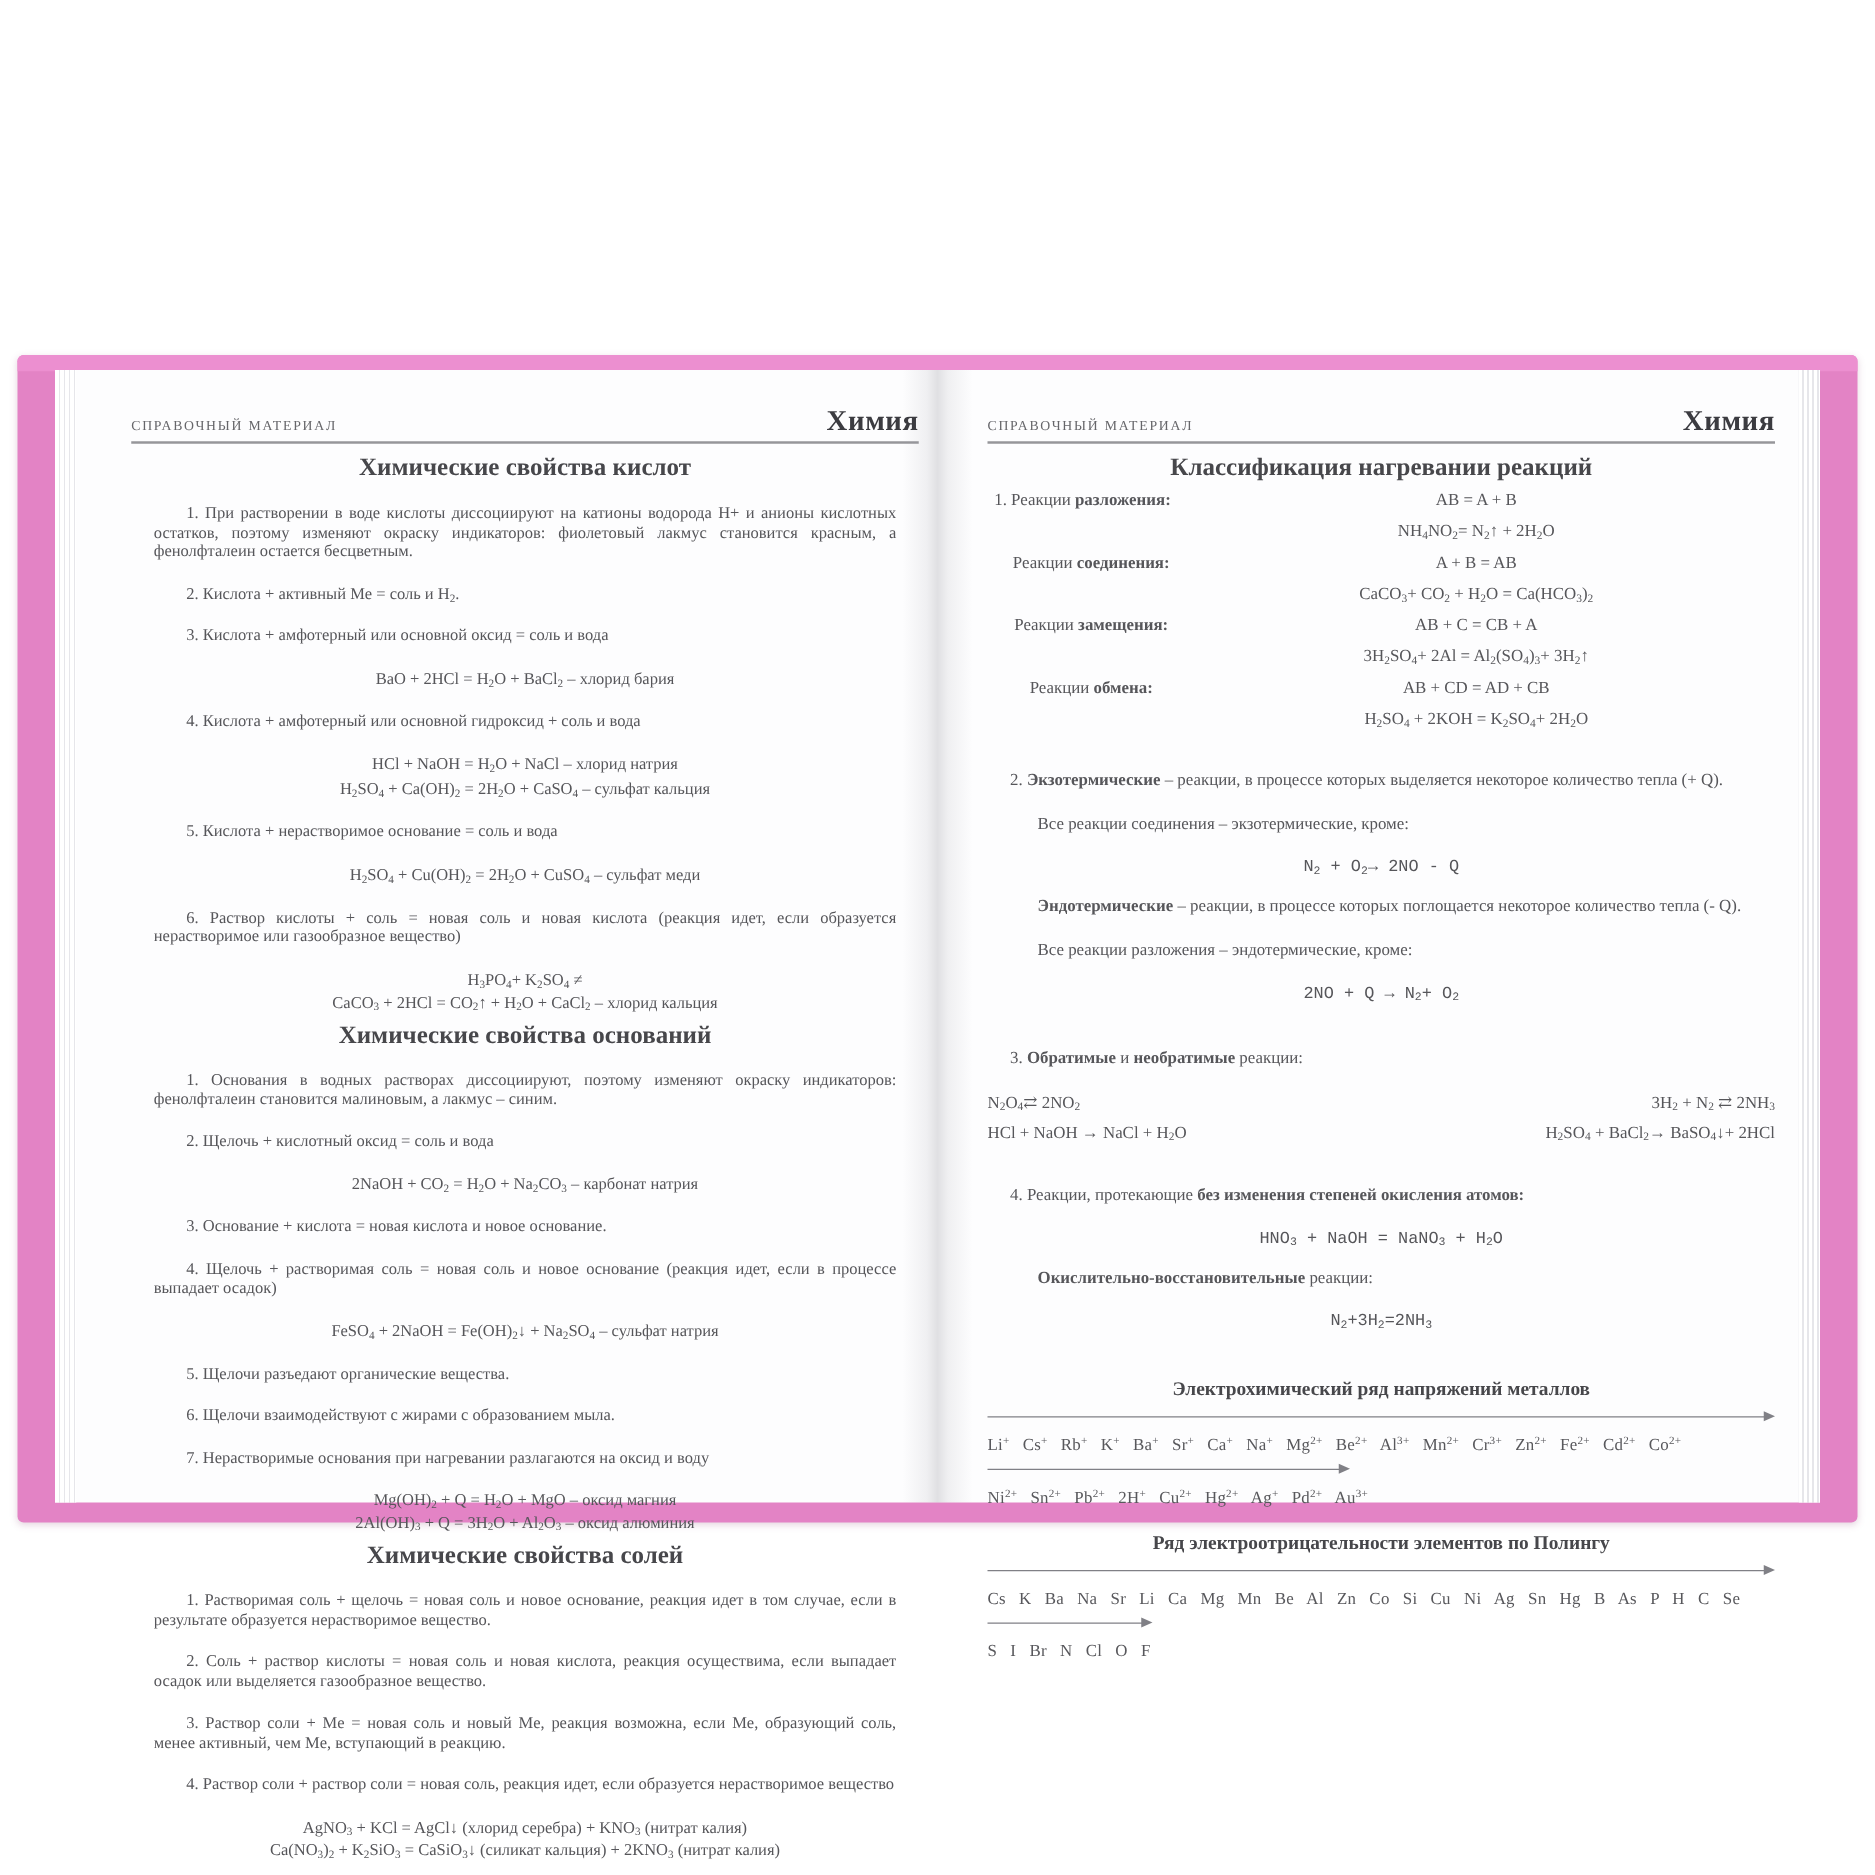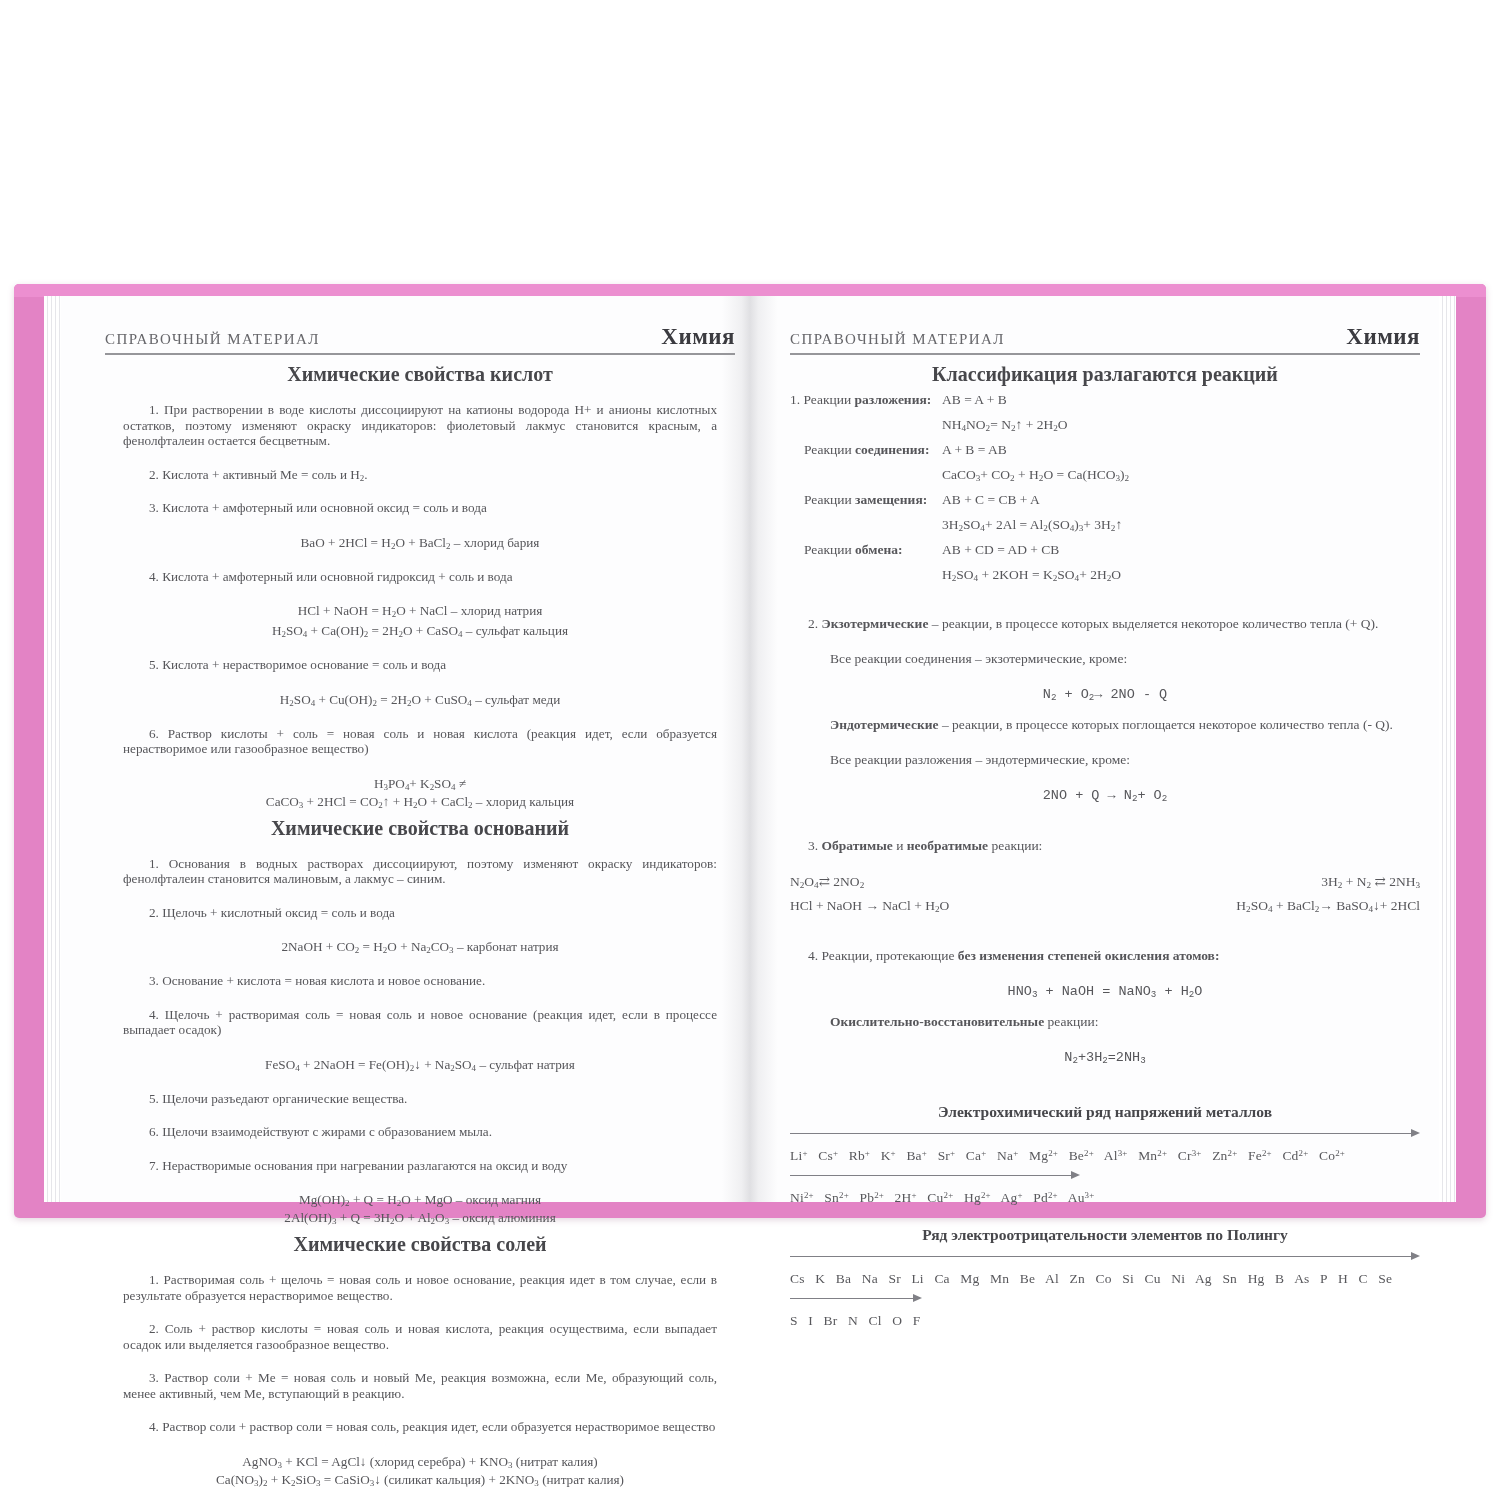--- a/index.html
+++ b/index.html
@@ -21,35 +21,35 @@
   .edge.l{left:0;}
   .edge.r{right:0;}
   .gutter{
     position:absolute;top:0;bottom:0;left:50%;width:56px;transform:translateX(-50%);
     background:linear-gradient(90deg,rgba(0,0,0,0) 0%,rgba(120,120,130,0.10) 35%,rgba(120,120,130,0.22) 50%,rgba(120,120,130,0.10) 65%,rgba(0,0,0,0) 100%);
   }
   .page{position:absolute;top:298px;height:902px;box-sizing:border-box;}
   #page-0{left:60px;width:710px;padding:26px 35px 0 45px;}
   #page-1{left:775px;width:672px;padding:26px 27px 0 15px;}
   .page-head{display:flex;justify-content:space-between;align-items:baseline;}
-  .ref-label{font-size:15px;color:#66666a;letter-spacing:1.4px;}
+  .ref-label{font-size:11px;color:#66666a;letter-spacing:1.4px;}
   .subj{font-size:23px;font-weight:bold;color:#3b3b40;letter-spacing:0.5px;}
   .rule{border-bottom:2px solid #96969a;margin-top:3px;margin-bottom:9px;}
 
   .content{font-size:13.2px;line-height:15.5px;}
   #page-1 .content{font-size:13.5px;line-height:17px;}
 
   .para{text-align:justify;text-indent:26px;margin:18px;}
   .sec-h{text-align:center;font-weight:bold;font-size:20px;color:#47474b;margin:8px 0 4px;line-height:20px;text-indent:0;}
   .formula{text-align:center;text-indent:0;line-height:17px;margin:3px 0;}
   .formula.ft{margin:1px 0;}
   sub{font-size:68%;vertical-align:-0.25em;line-height:0;}
   sup{font-size:66%;vertical-align:0.5em;line-height:0;}
 
-  .lr{display:flex;line-height:24px;margin-bottom:1px;}
+  .lr{display:flex;line-height:24px;margin-bottom:1px;text-align:center;}
   .lr .lbl{width:152px;flex:0 0 auto;box-sizing:border-box;}
   .lr.ind .lbl{padding-left:14px;}
   .lr .rf{flex:1;}
   .pn{text-indent:0;margin-top:13px;text-align:justify;}
   .pc{text-indent:0;padding-left:22px;text-align:left;}
   .pc.mt{margin-top:12px;}
   #page-1 .formula{line-height:19px;margin:5px 0;font-family:Liberation Mono, monospace;}
   .formula2{display:flex;justify-content:space-between;gap:74px;line-height:19px;margin:5px 0;text-indent:0;}
   .gap{height:14px;}
   .ser-h{text-align:center;font-weight:bold;font-size:15.5px;color:#47474b;margin:16px 0 5px;line-height:20px;}
@@ -115,21 +115,21 @@
     </div>
 </div>
 
 <div class="page" id="page-1">
   <div class="page-head">
     <span class="ref-label">СПРАВОЧНЫЙ МАТЕРИАЛ</span>
     <span class="subj">Химия</span>
   </div>
   <div class="rule"></div>
   <div class="content" id="content-1">
-      <div class="sec-h">Классификация разлагаются реакций</div>
+      <div class="sec-h">Классификация нагревании реакций</div>
       <div class="lr">
         <span class="lbl">1. Реакции <b>разложения:</b></span>
         <span class="rf">AB = A + B</span>
       </div>
       <div class="lr">
         <span class="lbl"></span>
         <span class="rf">NH<sub>4</sub>NO<sub>2</sub>= N<sub>2</sub>↑ + 2H<sub>2</sub>O</span>
       </div>
       <div class="lr ind">
         <span class="lbl">Реакции <b>соединения:</b></span>

